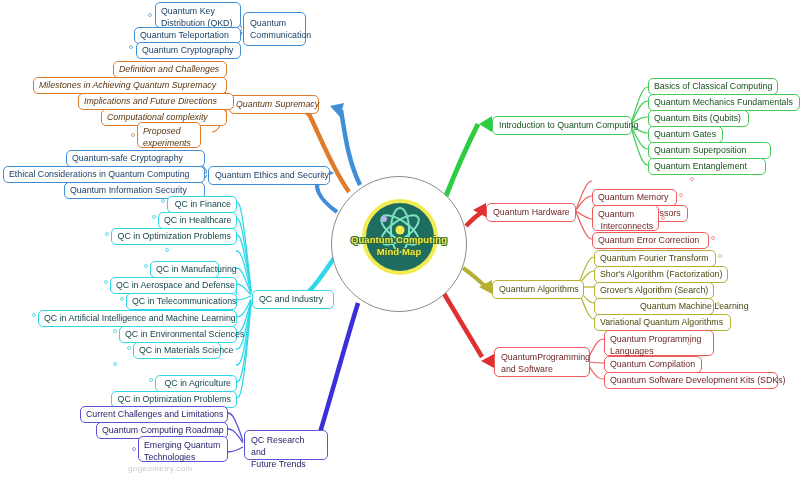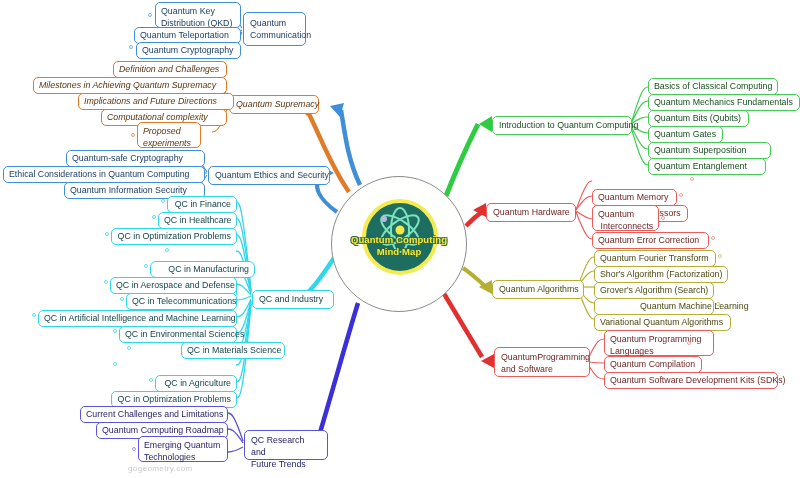--- a/index.html
+++ b/index.html
@@ -181,26 +181,26 @@
   <div class="node main c-blue ta-l" style="left:208px;top:166px;width:122px;">Quantum Ethics and Security</div>
   <div class="node c-blue ta-l" style="left:66px;top:150px;width:139px;">Quantum-safe Cryptography</div>
   <div class="node c-blue ta-l" style="left:3px;top:166px;width:202px;">Ethical Considerations in Quantum Computing</div>
   <div class="node c-blue ta-l" style="left:64px;top:182px;width:141px;">Quantum Information Security</div>
 
   <div class="node main c-cyan ta-l" style="left:252px;top:290px;width:82px;">QC and Industry</div>
   <div class="node c-cyan ta-r" style="left:167px;top:196px;width:70px;">QC in Finance</div>
   <div class="node c-cyan ta-r" style="left:158px;top:212px;width:79px;">QC in Healthcare</div>
   <div class="node c-cyan ta-r" style="left:111px;top:228px;width:126px;">QC in Optimization Problems</div>
   <div class="node c-cyan ta-r" style="left:171px;top:245px;width:66px;margin-top:36px;">QC in Energy</div>
-  <div class="node c-cyan ta-r" style="left:150px;top:261px;width:105px;border-radius:6px;">QC in Manufacturing</div>
+  <div class="node c-cyan ta-r" style="left:150px;top:261px;width:69px;">QC in Manufacturing</div>
   <div class="node c-cyan ta-r" style="left:110px;top:277px;width:127px;">QC in Aerospace and Defense</div>
   <div class="node c-cyan ta-r" style="left:126px;top:293px;width:111px;">QC in Telecommunications</div>
   <div class="node c-cyan ta-r" style="left:38px;top:310px;width:199px;">QC in Artificial Intelligence and Machine Learning</div>
   <div class="node c-cyan ta-r" style="left:119px;top:326px;width:118px;">QC in Environmental Sciences</div>
-  <div class="node c-cyan ta-r" style="left:133px;top:342px;width:104px;margin-left:48px;">QC in Materials Science</div>
+  <div class="node c-cyan ta-r" style="left:133px;top:342px;width:88px;">QC in Materials Science</div>
   <div class="node c-cyan ta-r" style="left:155px;top:375px;width:82px;">QC in Agriculture</div>
   <div class="node c-cyan ta-r" style="left:111px;top:391px;width:126px;">QC in Optimization Problems</div>
   <div class="bullet b-cyan" style="left:161px;top:199px;"></div>
   <div class="bullet b-cyan" style="left:152px;top:215px;"></div>
   <div class="bullet b-cyan" style="left:105px;top:232px;"></div>
   <div class="bullet b-cyan" style="left:165px;top:248px;"></div>
   <div class="bullet b-cyan" style="left:144px;top:264px;"></div>
   <div class="bullet b-cyan" style="left:104px;top:280px;"></div>
   <div class="bullet b-cyan" style="left:120px;top:297px;"></div>
   <div class="bullet b-cyan" style="left:32px;top:313px;"></div>

